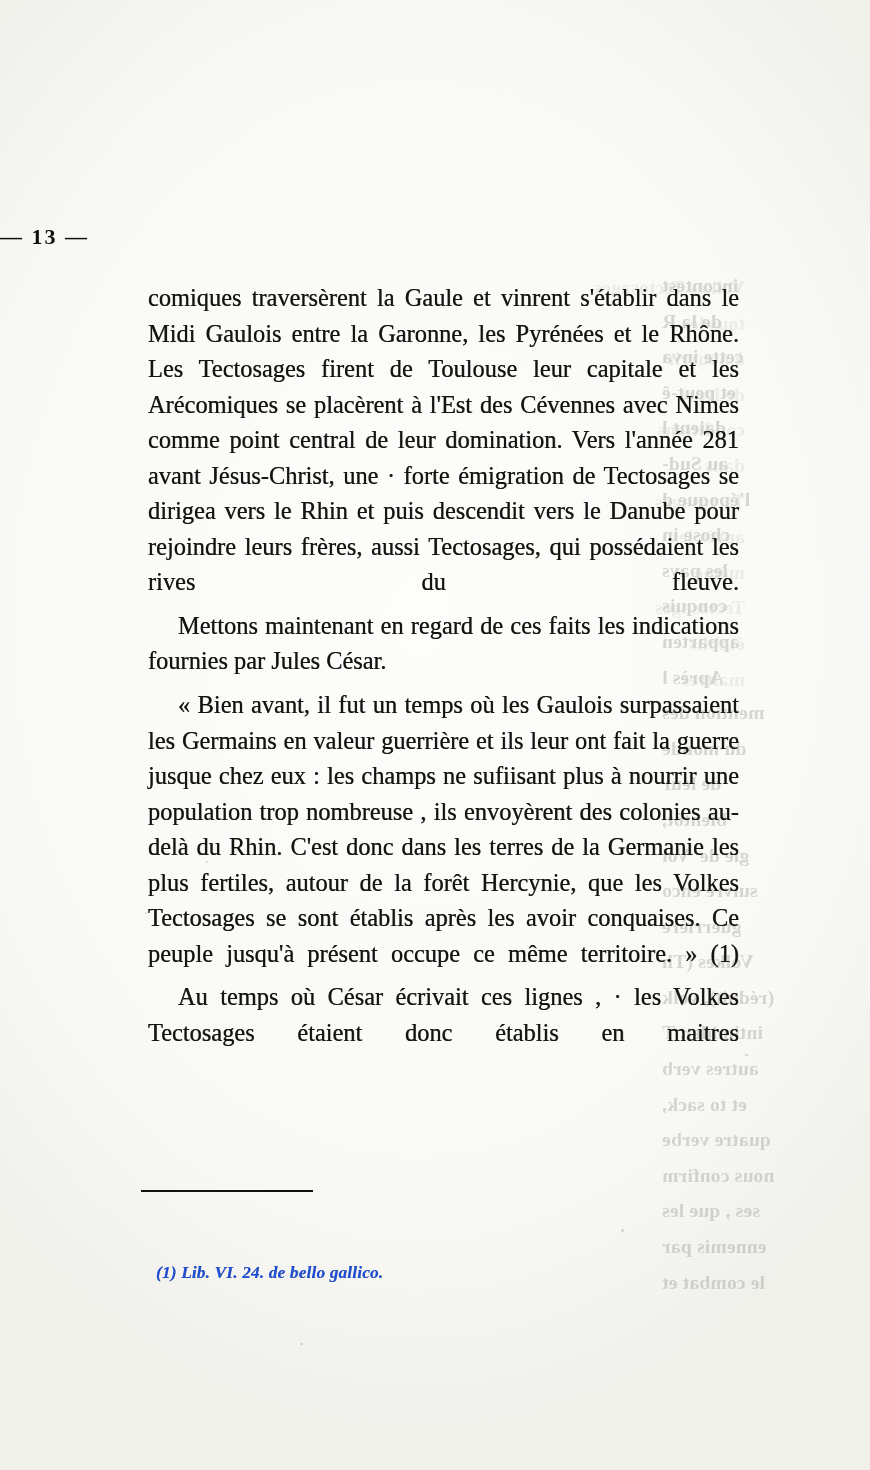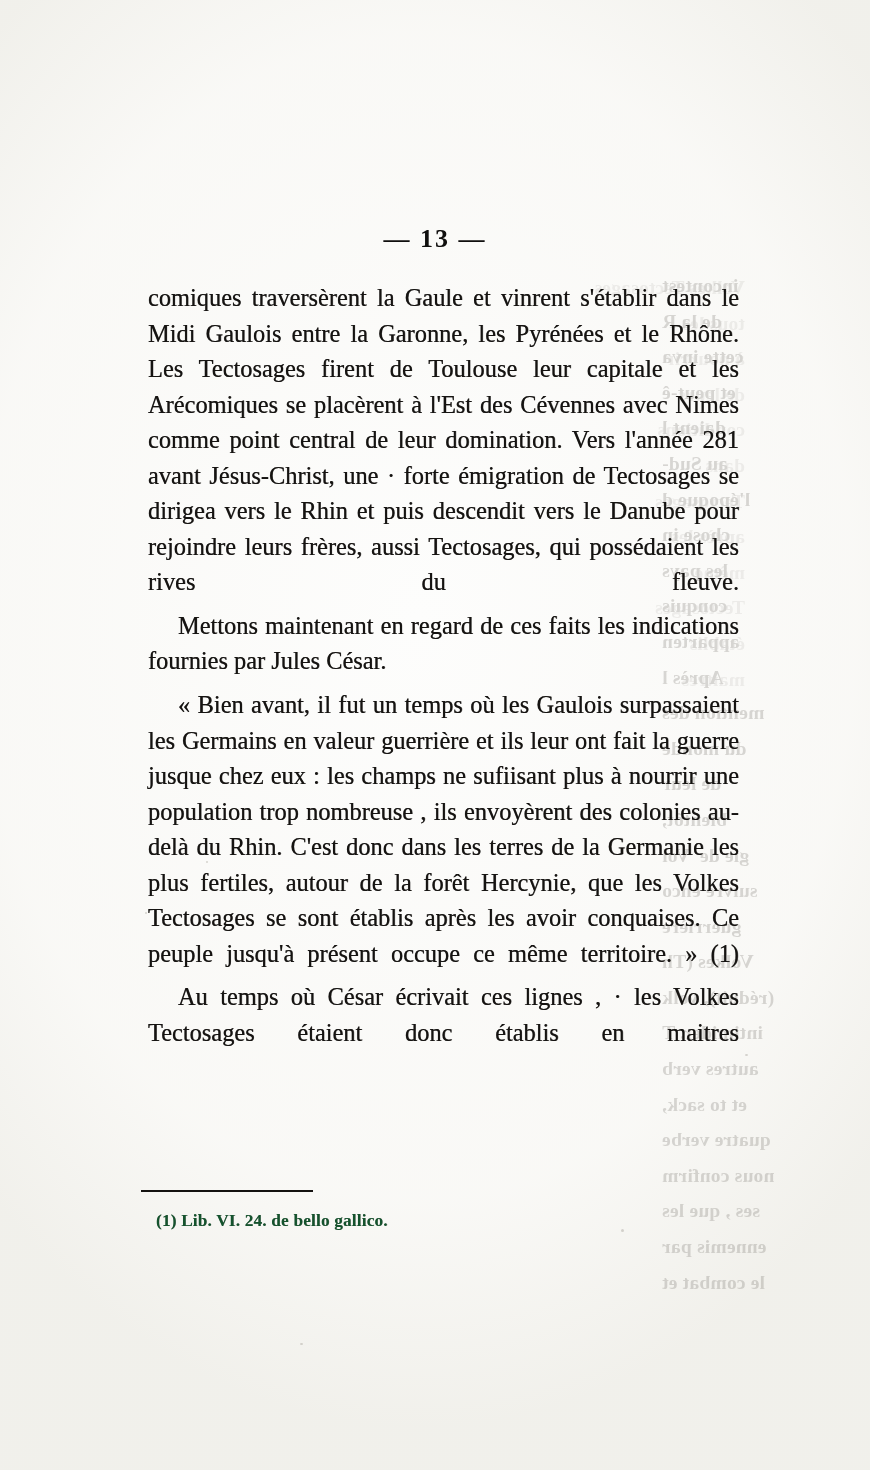--- a/index.html
+++ b/index.html
@@ -59,22 +59,21 @@
     opacity: 0.40;
     text-align: left;
   }
 
   
   .page-number {
     position: absolute;
     top: 224px;
     left: 0;
     width: 870px;
-    text-align: center;
-    font-size: 26px;
+    font-size: 22px;
     font-weight: 700;
     letter-spacing: 2px;
     color: #100f0e;
     font-family: "Liberation Serif", "DejaVu Serif", serif;
   }
 
   
   .body-text {
     position: absolute;
     left: 140px;
@@ -105,28 +104,29 @@
     position: absolute;
     left: 141px;
     top: 1190px;
     width: 172px;
     height: 0;
     border-top: 2.6px solid #141210;
   }
   .footnote {
     position: absolute;
     left: 156px;
-    top: 1209px;
+    top: 1261px;
     width: 560px;
     font-size: 17.2px;
     line-height: 23px;
     font-weight: 700;
-    color: #14532d;
+    color: #1d4ed8;
     letter-spacing: 0.2px;
     text-shadow: 0.3px 0 0 rgba(20,18,16,0.45);
+    font-style: italic;
   }
 
   
   .speck {
     position: absolute;
     background: #8d877d;
     border-radius: 50%;
     opacity: 0.33;
     pointer-events: none;
   }

